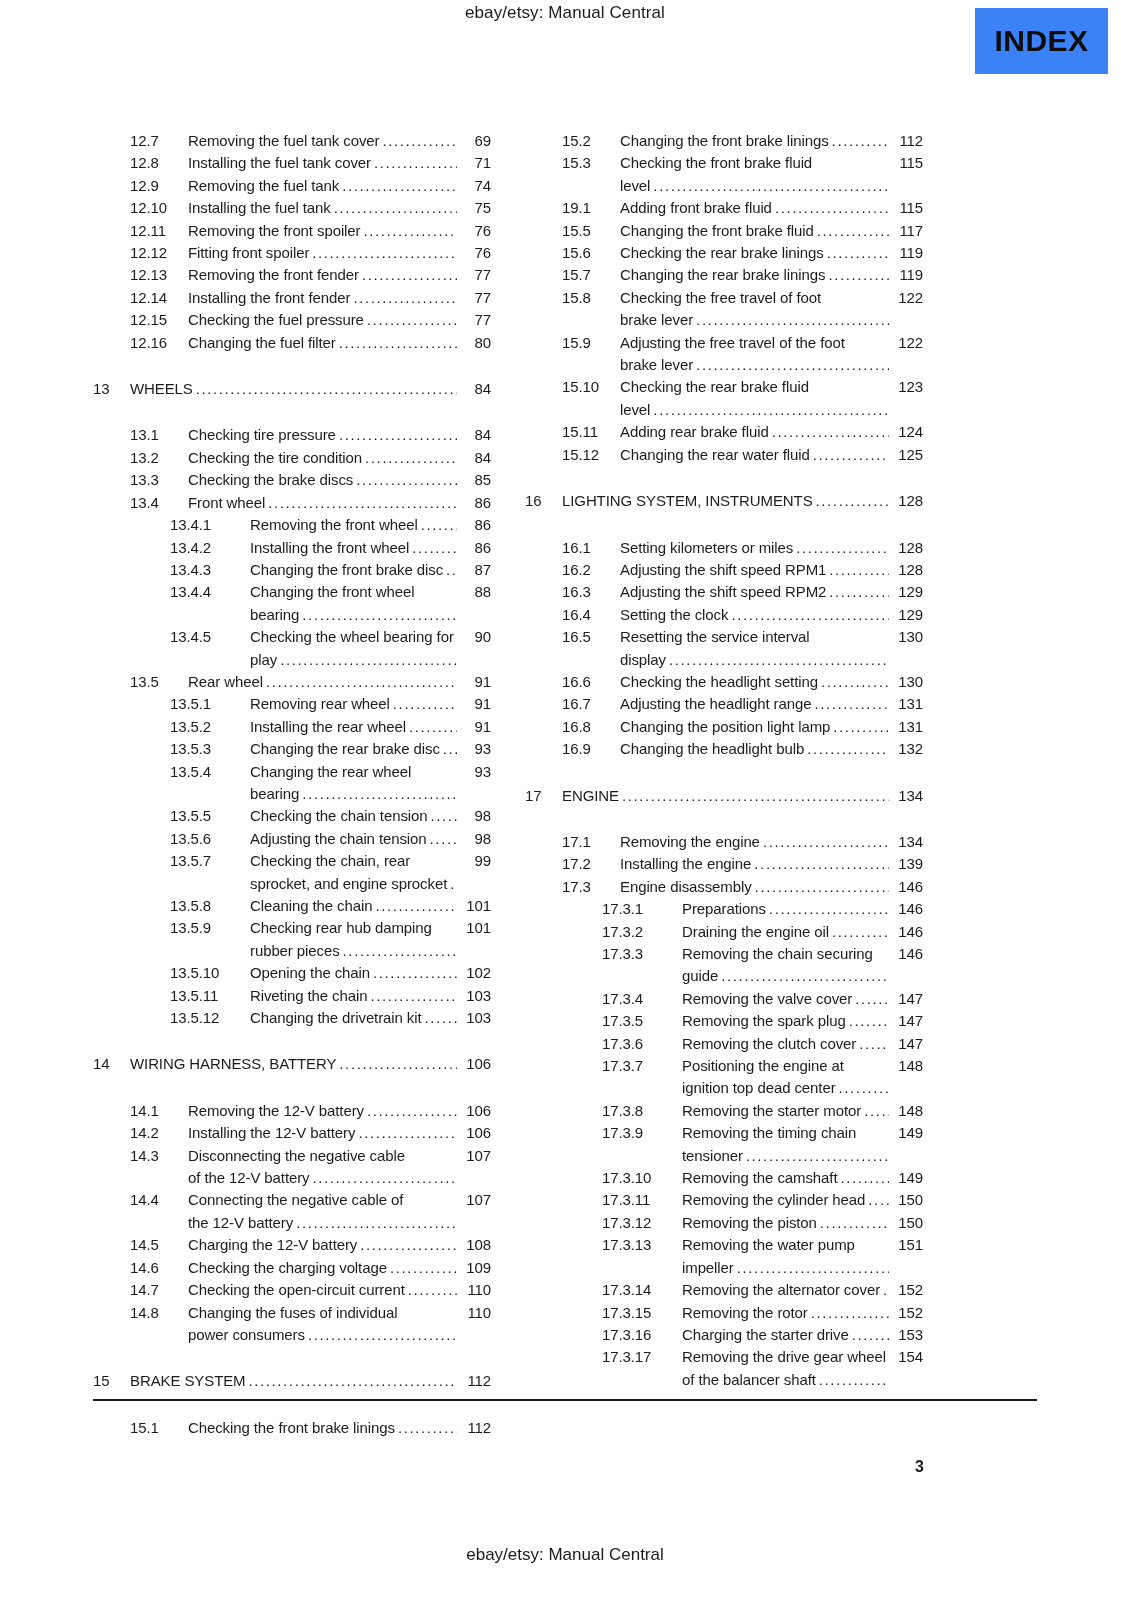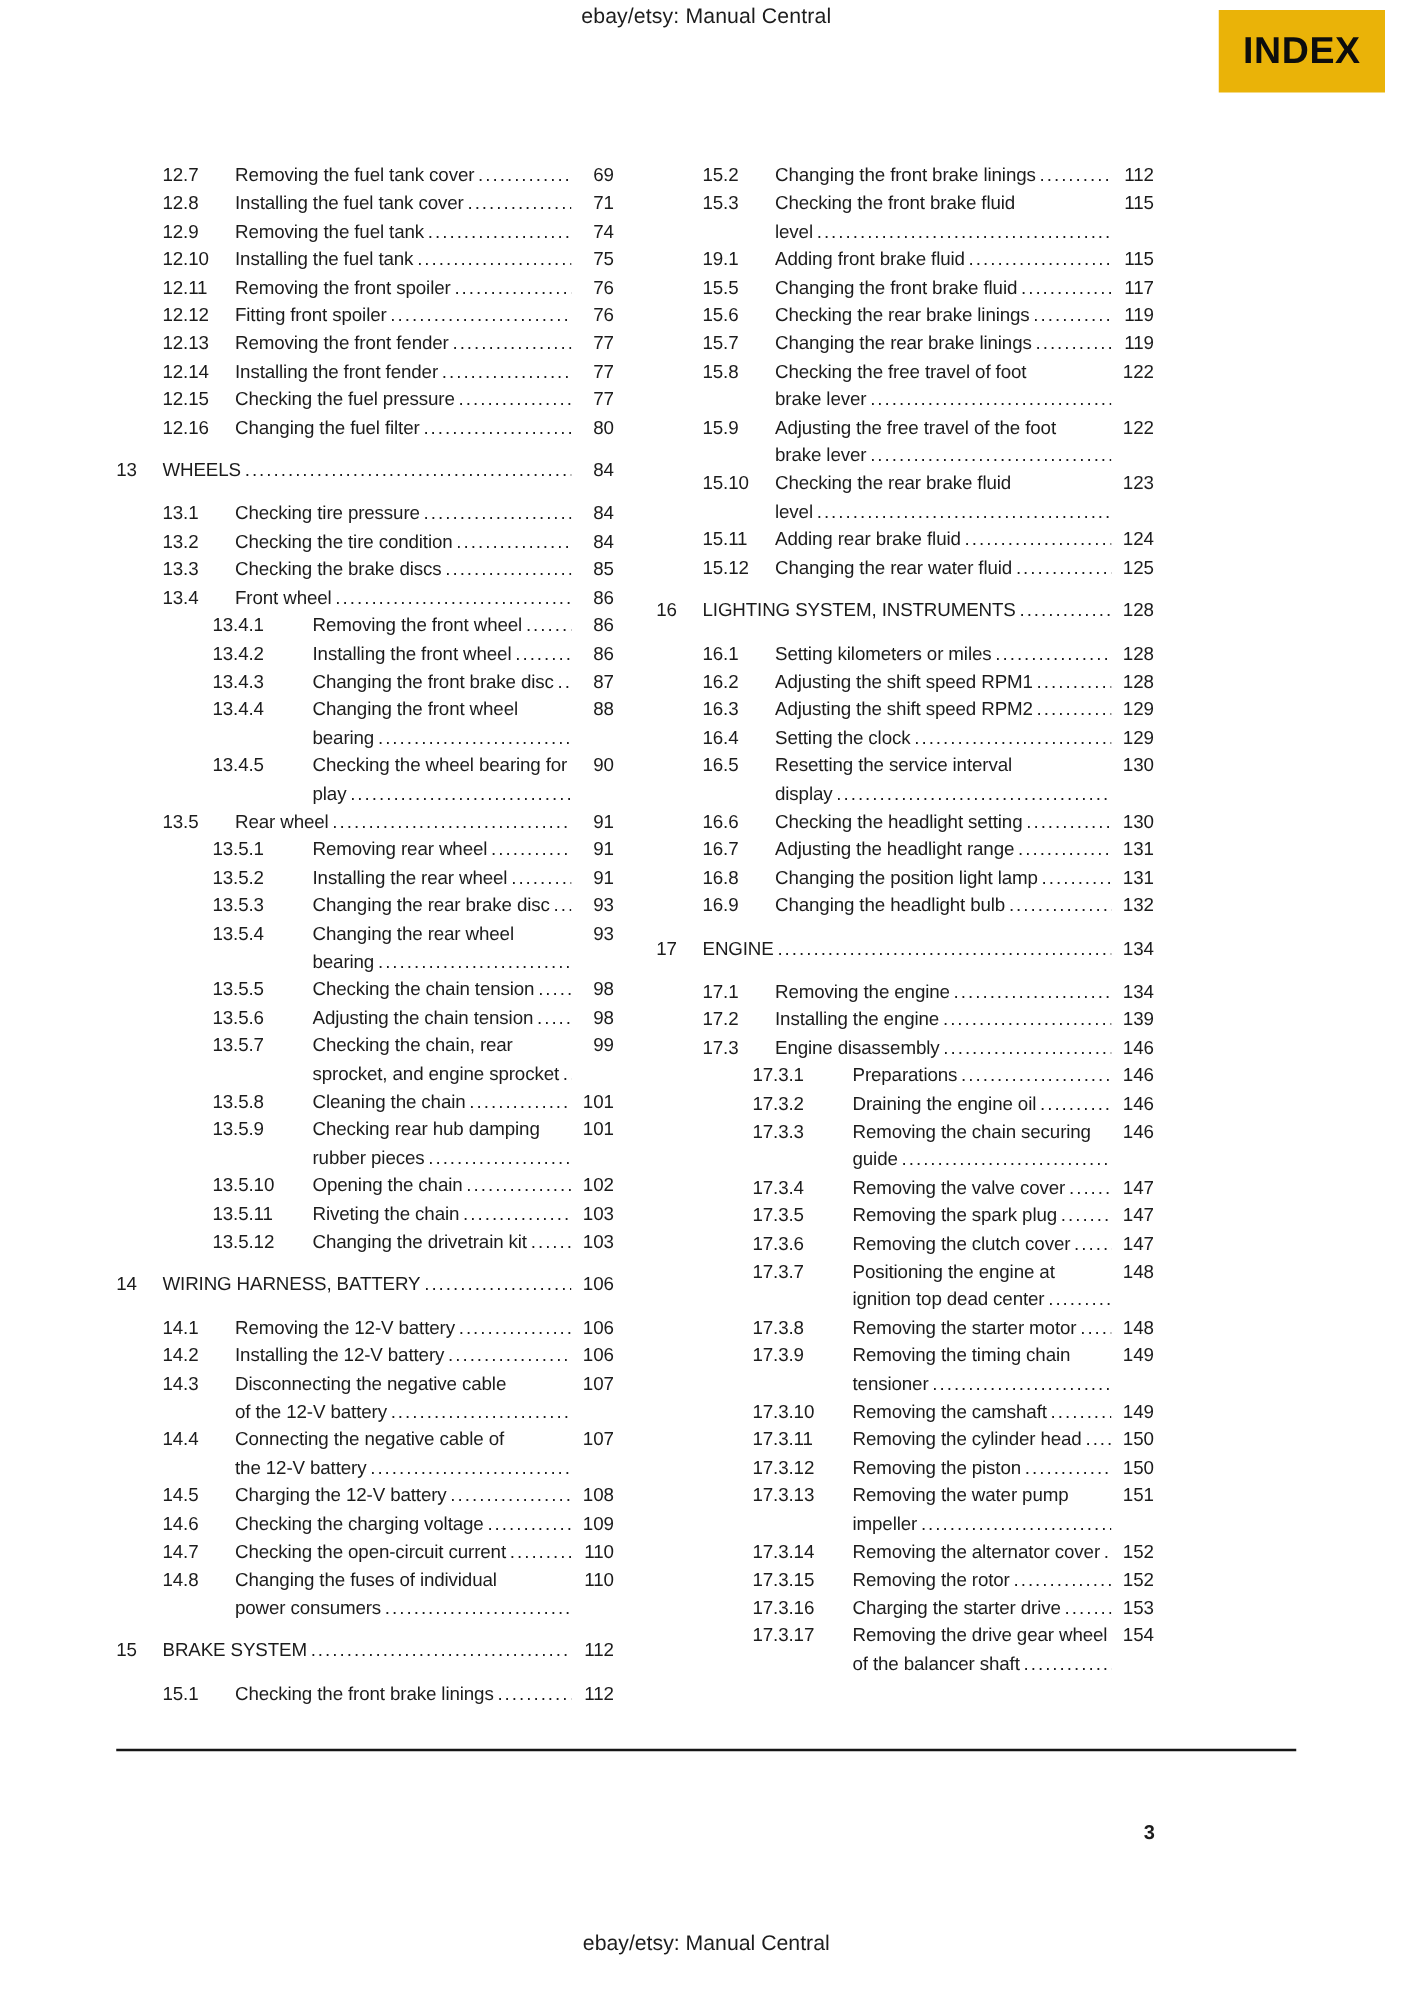--- a/index.html
+++ b/index.html
@@ -44,21 +44,21 @@
   }
   .col { width: 398px; }
   .row {
     display: flex;
     align-items: baseline;
     font-size: 15px;
     line-height: 22.4px;
     letter-spacing: -0.1px;
   }
   .row .num { flex: none; }
-  .lvl0 { margin: 12px 0; }
+  .lvl0 { margin: 24px 0; }
   .lvl0 .num { width: 37px; }
   .lvl1 { padding-left: 37px; }
   .lvl1 .num { width: 58px; }
   .lvl2 { padding-left: 37px; }
   .lvl2 .num { width: 80px; margin-left: 40px; }
   .tt {
     flex: 1 1 auto;
     position: relative;
     overflow: hidden;
   }
@@ -96,21 +96,21 @@
     font-size: 17px;
   }
 </style>
 </head>
 <body>
 
 <div class="page" style="color: rgb(28, 28, 28);">
 
   <div class="header-title">ebay/etsy: Manual Central</div>
 
-  <div class="index-box" style="background: #eab308;">
+  <div class="index-box" style="background: #3b82f6;">
     <span>INDEX</span>
   </div>
 
   <div class="toc">
     <div class="col">
         <div class="row lvl1">
           <span class="num">12.7</span>
           <span class="tt"><span class="ti">Removing the fuel tank cover</span></span>
           <span class="pg">69</span>
         </div>

